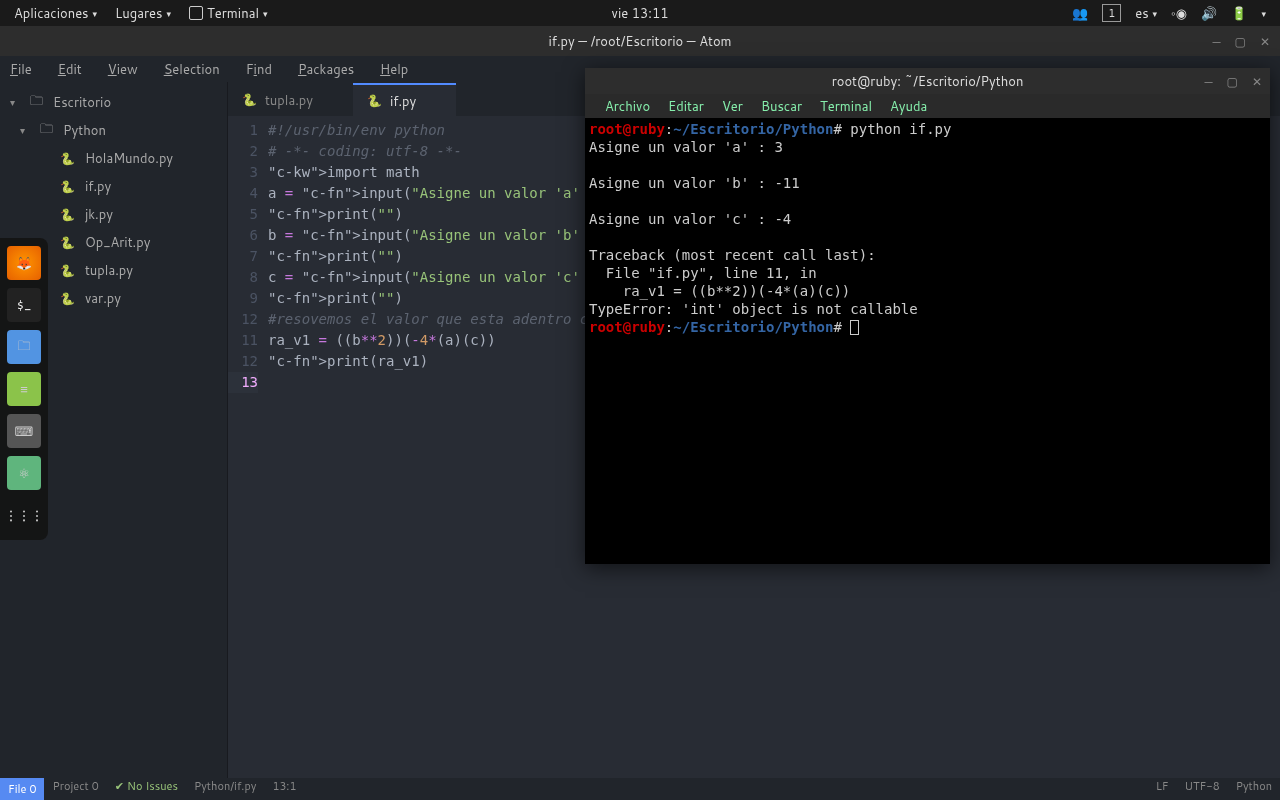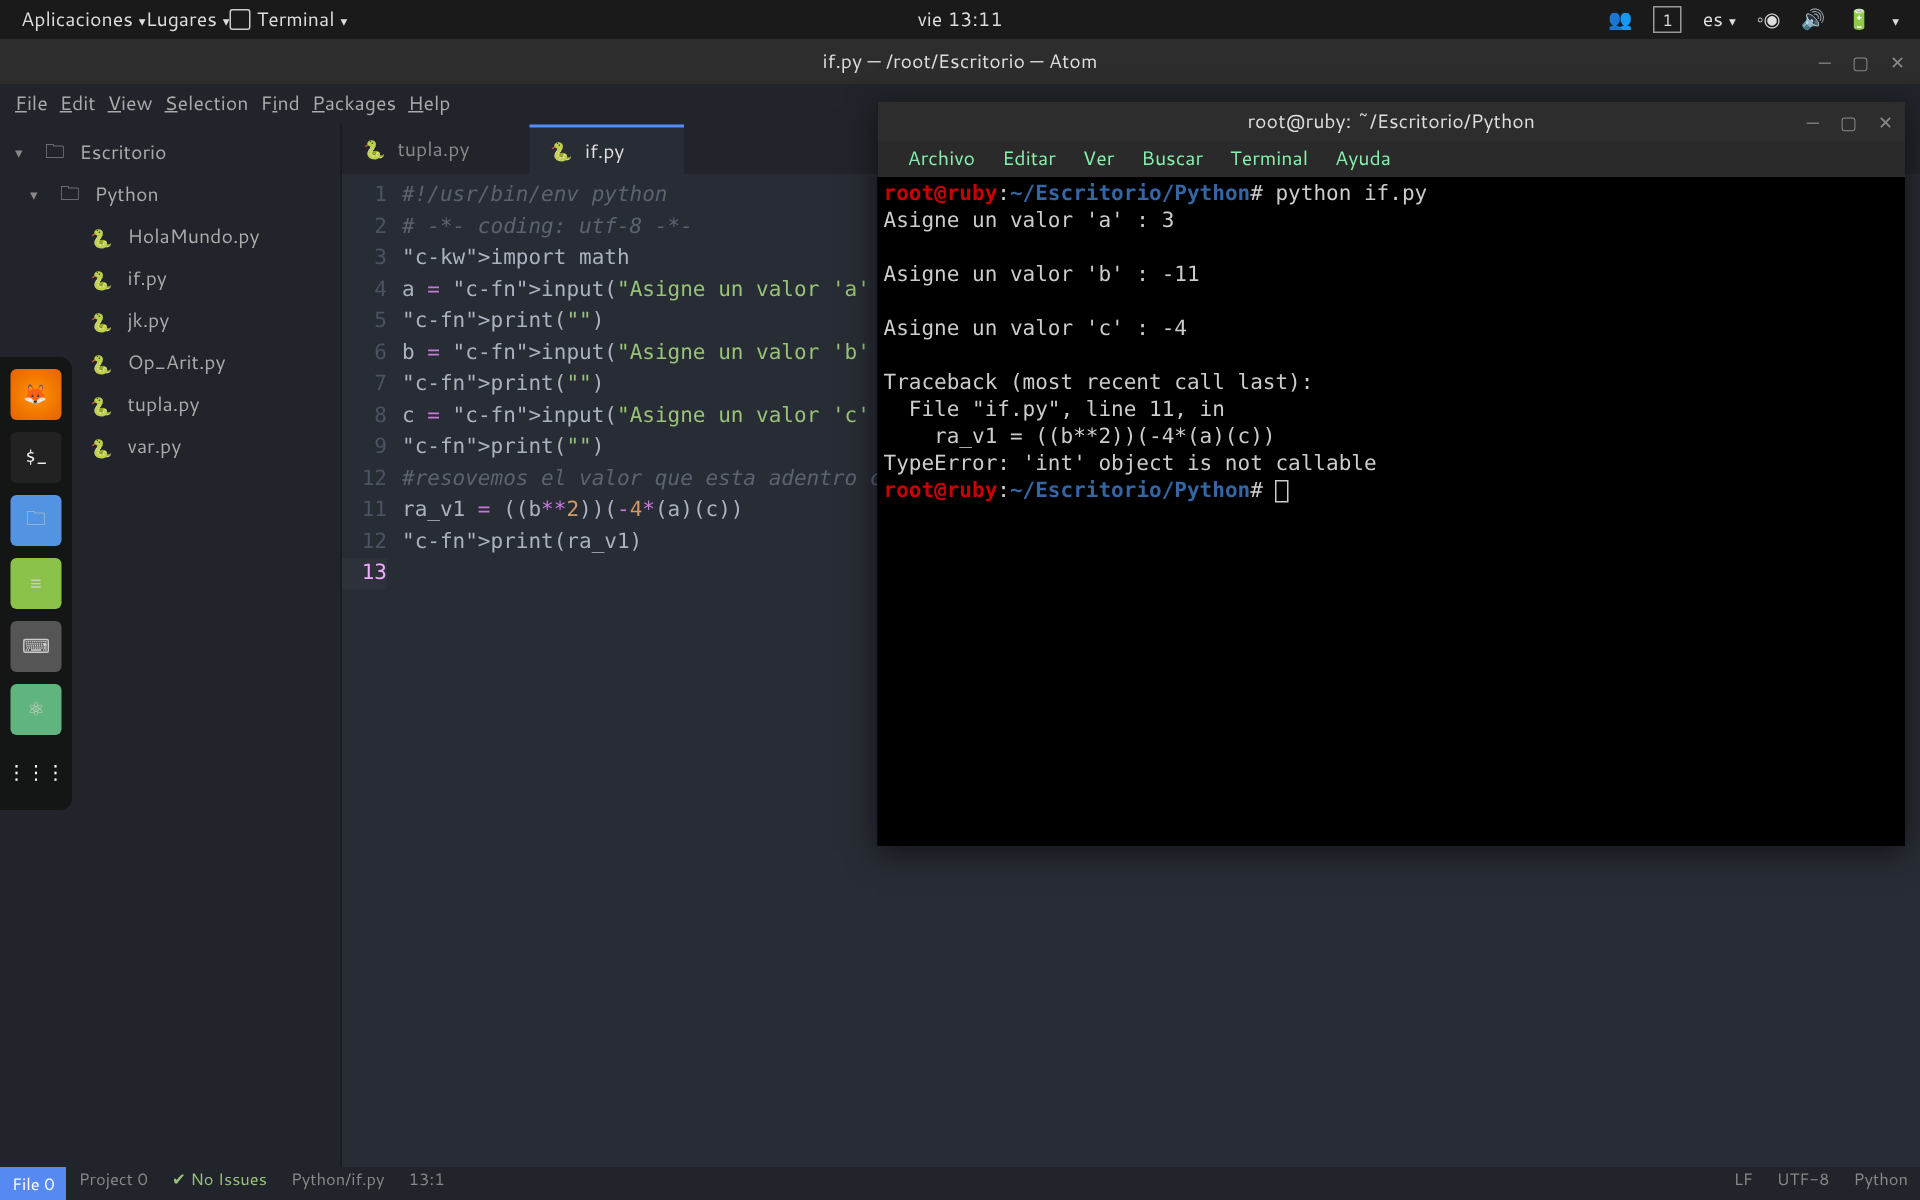--- a/index.html
+++ b/index.html
@@ -14,40 +14,40 @@
 }
 .topbar {
   height: 26px;
   background: #1a1a1a;
   display: flex;
   align-items: center;
   color: #ddd;
   font-size: 13px;
   position: relative;
 }
-.topbar .left { display: flex; padding-left: 14px; align-items: center; }
+.topbar .left { display: flex; gap: 18px; padding-left: 14px; align-items: center; }
 .topbar .menu-item { display: flex; align-items: center; gap: 4px; cursor: pointer; }
 .topbar .center { position: absolute; left: 50%; transform: translateX(-50%); }
 .topbar .right { margin-left: auto; display: flex; gap: 14px; align-items: center; padding-right: 14px; }
 .tri-down { font-size: 9px; }
 .appicon { width: 14px; height: 14px; border: 1px solid #ccc; display:inline-block; border-radius:2px; }
 .ws-box { border:1px solid #999; padding:0 5px; font-size:11px; }
 .titlebar {
   height: 30px;
   background: #2d2d2d;
   display: flex; align-items: center; justify-content: center;
   color: #ddd; font-size: 13px;
   position: relative;
 }
 .win-controls { position: absolute; right: 10px; display: flex; gap: 14px; color:#888; font-size:12px;}
 .menubar {
   height: 26px;
   background: #21252b;
   display: flex; align-items: center;
-  gap: 8px; padding-left: 10px;
+  gap: 26px; padding-left: 10px;
   color: #aaa; font-size: 13px;
 }
 .menubar .m { cursor:pointer; }
 .menubar .m u { text-decoration: underline; }
 .workspace {
   display: flex;
   height: calc(800px - 26px - 30px - 26px - 22px);
   background: #282c34;
 }
 .tree {

